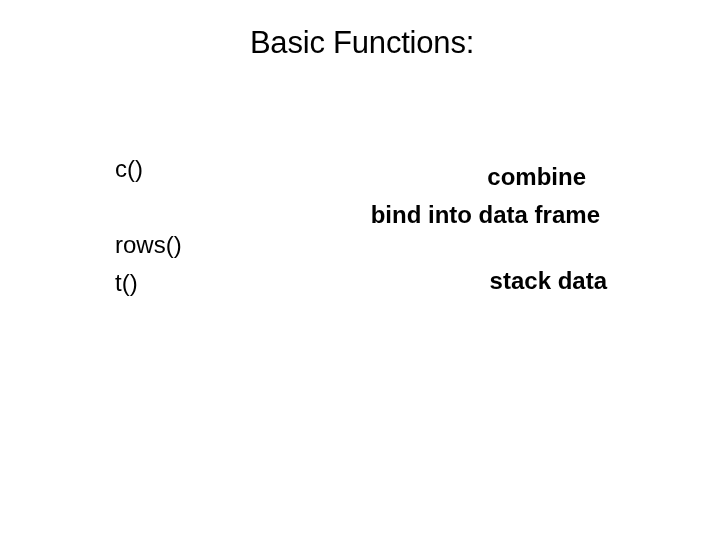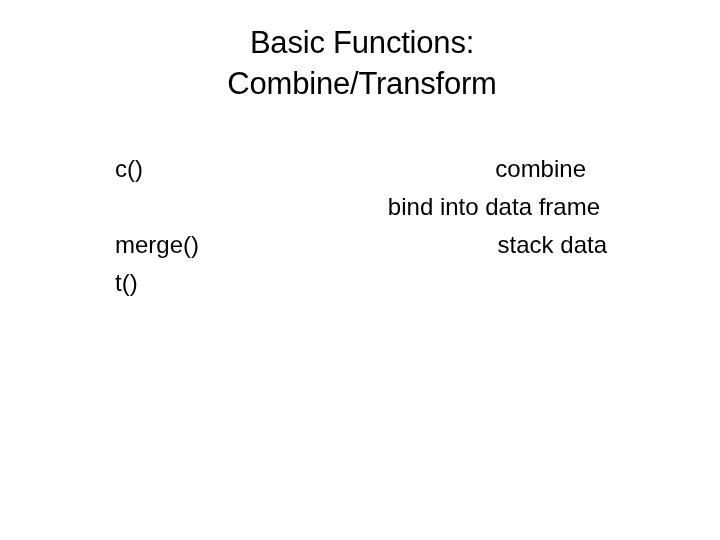--- a/index.html
+++ b/index.html
@@ -70,59 +70,59 @@
     white-space: pre;
   }
 
   
   .row.row-last .col-left {
     left: 42px;
   }
 
   .col-right {
     position: absolute;
-    top: 0;
+    top: 8px;
     right: 0;
     font-size: 24px;
     line-height: 38px;
     color: #000000;
     white-space: pre;
     text-align: right;
+    font-weight: bold;
   }
 
   
   .row-1 .col-right { right: 134px; }
   .row-2 .col-right { right: 120px; margin-left: 48px; }
-  .row-3 .col-right { right: 113px; }
+  .row-3 .col-right { right: 113px; margin-top: 28px; }
   .row-4 .col-right { right: 74px;  }
   .row-5 .col-right { right: 175px; }
 </style>
 </head>
 <body>
 
 <div id="slide">
 
   <div class="title-block">
     <span class="title-line">Basic Functions:</span>
-    <span class="title-line">Combine/Transform</span>
   </div>
 
   <div class="body-block">
 
     <div class="row row-1">
       <span class="col-left">c()</span>
       <span class="col-right">combine</span>
     </div>
 
     <div class="row row-2">
       <span class="col-right">bind into data frame</span>
     </div>
 
     <div class="row row-3">
-      <span class="col-left">merge()</span>
+      <span class="col-left">rows()</span>
       <span class="col-right">stack data</span>
     </div>
 
 
     <div class="row row-5">
       <span class="col-left">t()</span>
     </div>
 
 
   </div>

